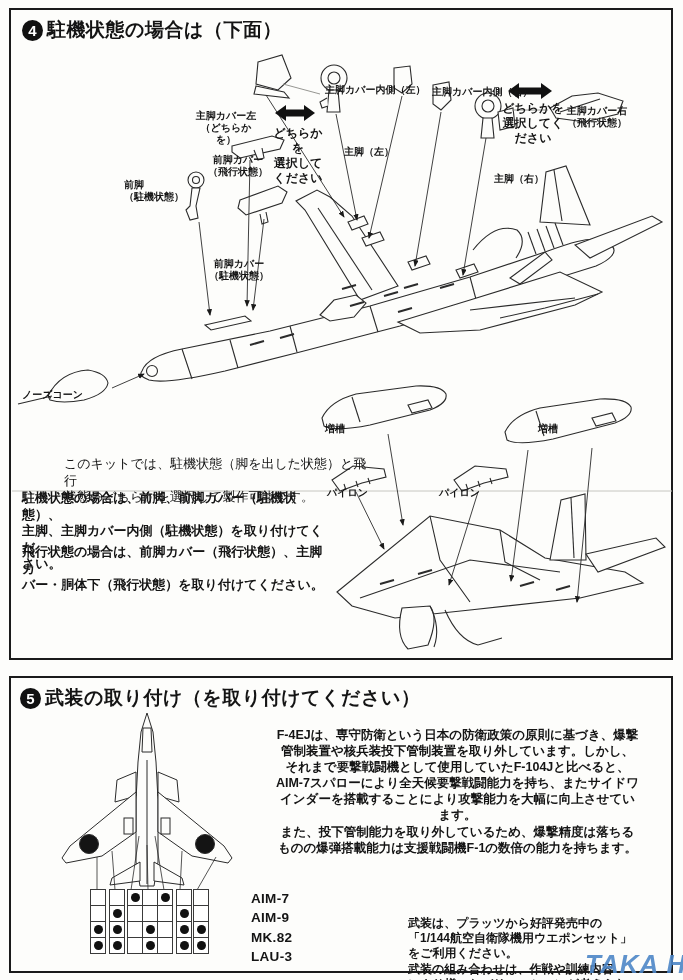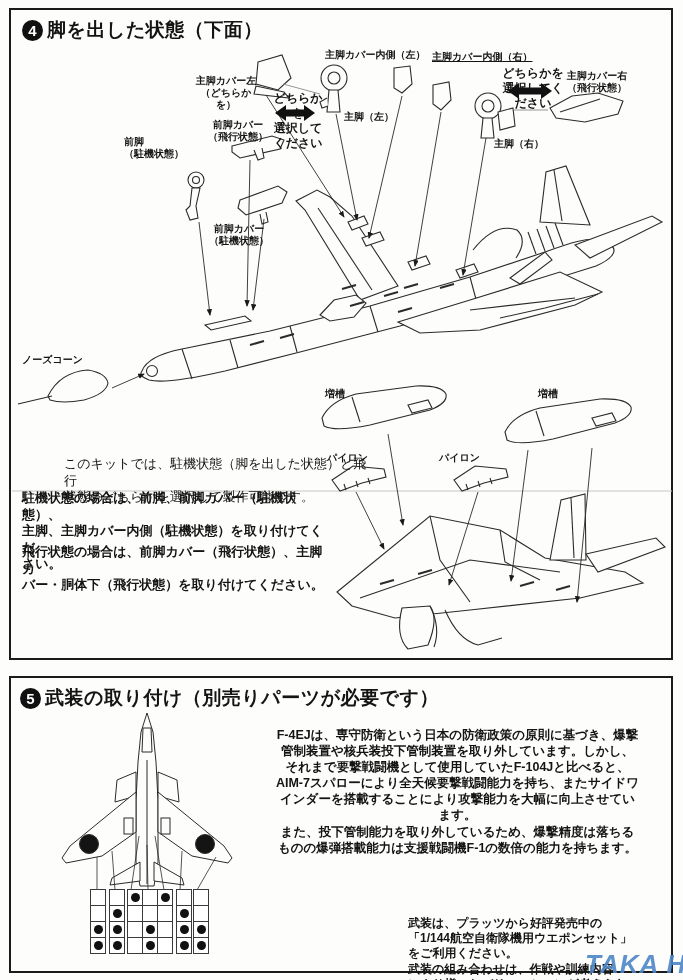--- a/index.html
+++ b/index.html
@@ -4,21 +4,21 @@
 <style>
   html,body{margin:0;padding:0;background:#e8e8e4;}
   .page{position:relative;width:683px;height:980px;background:#fdfdfb;overflow:hidden;
         font-family:"Liberation Sans","DejaVu Sans",sans-serif;color:#141414;}
   .box{position:absolute;border:2px solid #1b1b1b;background:transparent;}
   .sec-title{position:absolute;display:flex;align-items:center;gap:4px;z-index:5;}
   .sec-num{display:inline-flex;align-items:center;justify-content:center;width:21px;height:21px;
            border-radius:50%;background:#111;color:#fff;font-weight:bold;font-size:15px;flex:0 0 auto;}
   .sec-text{font-weight:bold;font-size:19px;letter-spacing:.5px;white-space:nowrap;}
   .lbl{position:absolute;font-weight:bold;font-size:10px;line-height:12px;white-space:pre-line;
-       text-align:center;z-index:4;}
+       text-align:center;z-index:4;margin-top:35px;}
   .lbl.left{text-align:left;}
   .lbl.small{font-size:12px;line-height:15px;font-weight:bold;}
   .para{position:absolute;font-size:13px;line-height:16.5px;white-space:pre-line;z-index:4;}
   .para.b{font-weight:bold;}
   .desc{position:absolute;font-size:12.5px;line-height:16.1px;font-weight:600;white-space:pre-line;z-index:4;text-align:center;}
   .note{position:absolute;font-size:12px;line-height:15.2px;font-weight:600;white-space:pre-line;z-index:4;}
   svg.art{position:absolute;left:0;top:0;z-index:2;}
   .wgrid{position:absolute;left:91px;top:890px;display:flex;z-index:4;}
   .wcol{display:flex;flex-direction:column;}
   .wcell{width:14px;height:15px;border:1px solid #3a3a3a;margin:-1px 0 0 -1px;background:#fff;
@@ -212,58 +212,58 @@
         <line x1="147" y1="845" x2="148" y2="890"></line>
         <line x1="155" y1="836" x2="164" y2="890"></line>
         <line x1="182" y1="851" x2="180" y2="890"></line>
         <line x1="216" y1="857" x2="197" y2="890"></line>
       </g>
     </g>
   </svg>
 
   <div class="sec-title" style="left:22px;top:17px;">
     <span class="sec-num">4</span>
-    <span class="sec-text">脚を出した状態（下面）</span>
+    <span class="sec-text">駐機状態の場合は（下面）</span>
   </div>
 
   <div class="lbl" style="left:194px;top:75px;width:64px;">主脚カバー左
 （どちらかを）</div>
   <div class="lbl small" style="left:268px;top:91px;width:60px;">どちらかを
 選択してください</div>
   <div class="lbl left" style="left:325px;top:49px;">主脚カバー内側（左）</div>
-  <div class="lbl left" style="left:432px;top:51px;text-decoration:underline;">主脚カバー内側（右）</div>
+  <div class="lbl left" style="left:432px;top:51px;">主脚カバー内側（右）</div>
   <div class="lbl small" style="left:502px;top:66px;width:62px;">どちらかを
 選択してください</div>
   <div class="lbl" style="left:564px;top:70px;width:66px;font-family:Liberation Serif, serif;">主脚カバー右
 （飛行状態）</div>
   <div class="lbl left" style="left:344px;top:111px;">主脚（左）</div>
   <div class="lbl left" style="left:494px;top:138px;">主脚（右）</div>
   <div class="lbl" style="left:206px;top:119px;width:64px;">前脚カバー
 （飛行状態）</div>
-  <div class="lbl left" style="left:124px;top:136px;width:70px;">前脚
+  <div class="lbl left" style="left:124px;top:144px;width:70px;">前脚
 （駐機状態）</div>
   <div class="lbl" style="left:206px;top:223px;width:66px;">前脚カバー
 （駐機状態）</div>
   <div class="lbl left" style="left:22px;top:354px;text-align:right;">ノーズコーン</div>
   <div class="lbl left" style="left:325px;top:388px;">増槽</div>
   <div class="lbl left" style="left:538px;top:388px;">増槽</div>
   <div class="lbl left" style="left:327px;top:452px;">パイロン</div>
   <div class="lbl left" style="left:439px;top:452px;">パイロン</div>
 
   <div class="para" style="left:32px;top:456px;width:310px;margin-left:32px;">このキットでは、駐機状態（脚を出した状態）と飛行
 状態のどちらかを選択して製作可能です。</div>
   <div class="para b" style="left:22px;top:544px;width:310px;">飛行状態の場合は、前脚カバー（飛行状態）、主脚カ
 バー・胴体下（飛行状態）を取り付けてください。</div>
   <div class="para b" style="left:22px;top:490px;width:310px;">駐機状態の場合は、前脚、前脚カバー（駐機状態）、
 主脚、主脚カバー内側（駐機状態）を取り付けてくだ
 さい。</div>
 
   <div class="sec-title" style="left:20px;top:685px;">
     <span class="sec-num">5</span>
-    <span class="sec-text">武装の取り付け（別売りパーツが必要です）</span>
+    <span class="sec-text">武装の取り付け（を取り付けてください）</span>
   </div>
 
   <div class="desc" style="left:245px;top:727px;width:425px;">F-4EJは、専守防衛という日本の防衛政策の原則に基づき、爆撃
 管制装置や核兵装投下管制装置を取り外しています。しかし、
 それまで要撃戦闘機として使用していたF-104Jと比べると、
 AIM-7スパローにより全天候要撃戦闘能力を持ち、またサイドワ
 インダーを搭載することにより攻撃能力を大幅に向上させてい
 ます。
 また、投下管制能力を取り外しているため、爆撃精度は落ちる
 ものの爆弾搭載能力は支援戦闘機F-1の数倍の能力を持ちます。</div>
@@ -339,15 +339,21 @@
         <div class="wcell"></div>
         <div class="wcell"></div>
         <div class="wcell">
           <span class="wdot"></span>
         </div>
         <div class="wcell">
           <span class="wdot"></span>
         </div>
       </div>
     </div>
+  <div class="wlabels">
+      <div class="wlabel">AIM-7</div>
+      <div class="wlabel">AIM-9</div>
+      <div class="wlabel">MK.82</div>
+      <div class="wlabel">LAU-3</div>
+    </div>
 
   <div class="watermark">TAKA Hobby</div>
 </div>
 
 </body></html>

